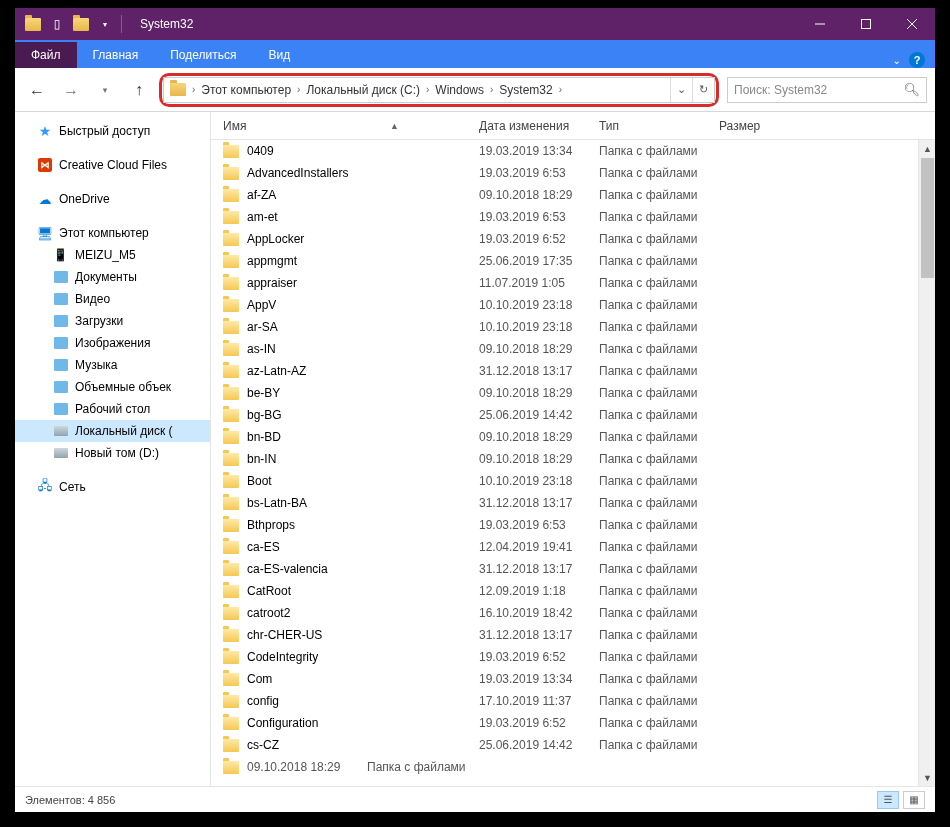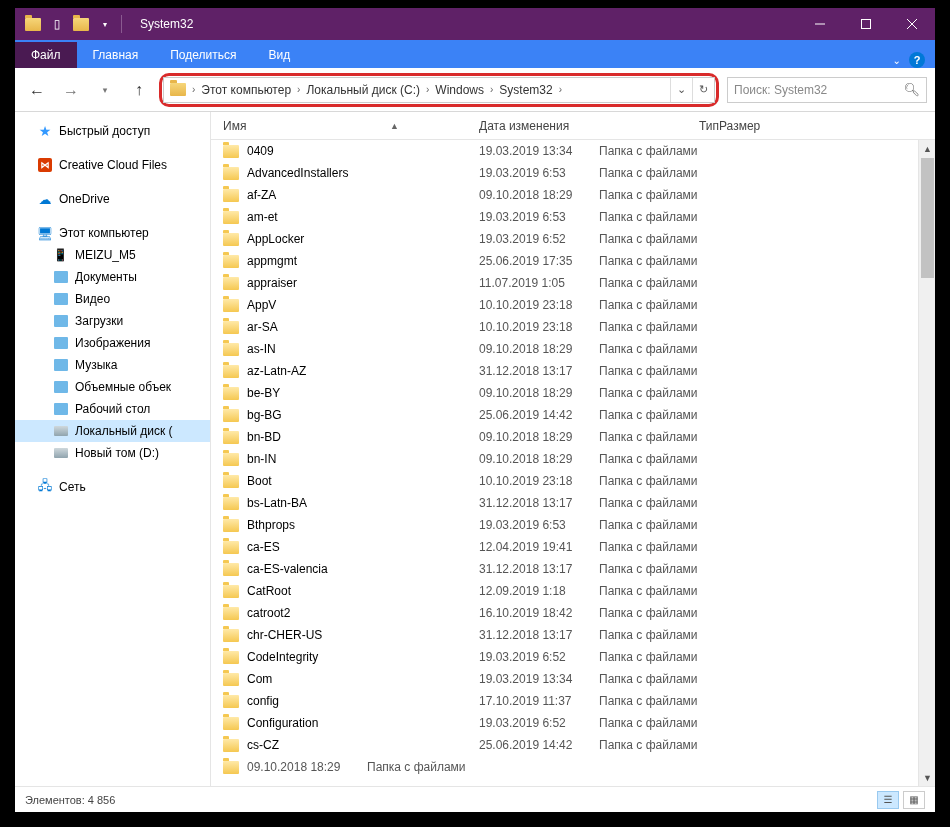--- a/index.html
+++ b/index.html
@@ -47,21 +47,21 @@
 .ico-onedrive { color:#0078d4; font-size:13px; }
 .ico-pc { color:#0078d4; font-size:13px; }
 .ico-phone { color:#555; font-size:12px; }
 .ico-generic { width:14px; height:12px; background:#6fb8e8; border-radius:1px; }
 .ico-disk { width:14px; height:10px; background:linear-gradient(#cfd8dc,#90a4ae); border-radius:1px; }
 .ico-network { color:#0078d4; font-size:13px; }
 .content { flex:1; display:flex; flex-direction:column; overflow:hidden; }
 .col-headers { height:28px; display:flex; align-items:center; font-size:12px; color:#444; border-bottom:1px solid #e5e5e5; padding-left: 12px; }
 .col-name { width: 256px; display:flex; align-items:center; gap:12px; }
 .col-date { width: 120px; }
-.col-type { width: 120px; text-align: right; }
+.col-type { width: 120px; }
 .col-size { width: 80px; }
 .sort-arrow { font-size:9px; color:#666; margin-left:auto; margin-right:80px; }
 .file-list { flex:1; overflow-y:auto; font-size:12px; }
 .file-row { height:22px; display:flex; align-items:center; padding-left:12px; }
 .file-ico { width:16px; height:13px; background:linear-gradient(#ffe9a8,#f5c851); border-radius:1px; margin-right:8px; position:relative; flex-shrink:0; }
 .file-ico::before { content:""; position:absolute; top:-3px; left:0; width:6px; height:3px; background:#f5c851; border-radius:1px 1px 0 0; }
 .file-name { width: 232px; color:#000; }
 .file-date { width: 120px; color:#555; }
 .file-type { width: 120px; color:#555; }
 .statusbar { height:26px; border-top:1px solid #e5e5e5; display:flex; align-items:center; font-size:11px; color:#444; padding: 0 10px; background:#fff; }

